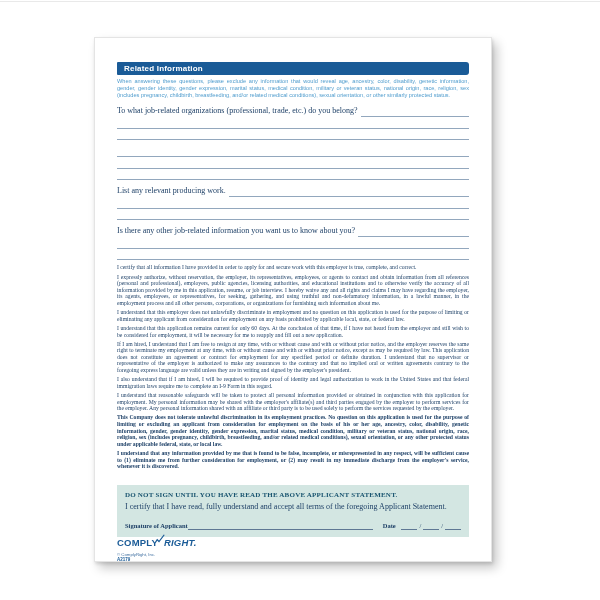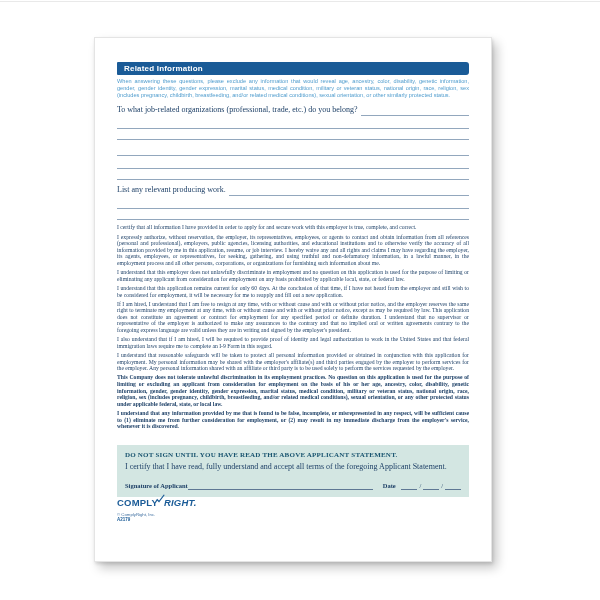--- a/index.html
+++ b/index.html
@@ -17,21 +17,21 @@
   .section-bar{
     background:#1a5b97;color:#ffffff;border-radius:1px 3px 3px 1px;
     font-family:"Liberation Sans", sans-serif;font-weight:bold;font-size:8px;
     line-height:13px;height:13px;padding-left:7px;letter-spacing:.2px;
   }
   .intro{
     margin:3px 0 6px 0;color:#4f9ccd;font-family:"Liberation Sans", sans-serif;
     font-size:5.6px;line-height:6.8px;text-align:justify;
   }
   .question{margin-bottom:4px;}
-  .q-row{display:flex;align-items:flex-start;height:13px;color:#1d3f66;font-size:8px;line-height:12px;}
+  .q-row{display:flex;align-items:center;height:13px;color:#1d3f66;font-size:8px;line-height:12px;}
   .q-label{white-space:nowrap;padding-right:3px;}
   .inline-line{flex:1 1 auto;border-bottom:1px solid #92a7bd;height:11px;}
   .answer-line{height:10.5px;border-bottom:1px solid #92a7bd;}
   .statement-bar{margin-top:3px;margin-bottom:4px;}
   .legal{
     margin:0 0 2.6px 0;color:#23456b;font-size:5.7px;line-height:6.6px;text-align:justify;
   }
   .legal.bold{font-weight:bold;}
   .sign-box{
     margin-top:15px;background:#d3e6e2;padding:6px 8px 7px 8px;
@@ -90,20 +90,28 @@
 
   <div class="question">
     <div class="q-row">
       <span class="q-label">List any relevant producing work.</span>
       <span class="inline-line"></span>
     </div>
     <div class="answer-line"></div>
     <div class="answer-line"></div>
   </div>
 
+  <div class="question">
+    <div class="q-row">
+      <span class="q-label">Is there any other job-related information you want us to know about you?</span>
+      <span class="inline-line"></span>
+    </div>
+    <div class="answer-line"></div>
+    <div class="answer-line"></div>
+  </div>
 
 
   <p class="legal">I certify that all information I have provided in order to apply for and secure work with this employer is true, complete, and correct.</p>
   <p class="legal">I expressly authorize, without reservation, the employer, its representatives, employees, or agents to contact and obtain information from all references (personal and professional), employers, public agencies, licensing authorities, and educational institutions and to otherwise verify the accuracy of all information provided by me in this application, resume, or job interview. I hereby waive any and all rights and claims I may have regarding the employer, its agents, employees, or representatives, for seeking, gathering, and using truthful and non-defamatory information, in a lawful manner, in the employment process and all other persons, corporations, or organizations for furnishing such information about me.</p>
   <p class="legal">I understand that this employer does not unlawfully discriminate in employment and no question on this application is used for the purpose of limiting or eliminating any applicant from consideration for employment on any basis prohibited by applicable local, state, or federal law.</p>
   <p class="legal">I understand that this application remains current for only 60 days. At the conclusion of that time, if I have not heard from the employer and still wish to be considered for employment, it will be necessary for me to reapply and fill out a new application.</p>
   <p class="legal">If I am hired, I understand that I am free to resign at any time, with or without cause and with or without prior notice, and the employer reserves the same right to terminate my employment at any time, with or without cause and with or without prior notice, except as may be required by law. This application does not constitute an agreement or contract for employment for any specified period or definite duration. I understand that no supervisor or representative of the employer is authorized to make any assurances to the contrary and that no implied oral or written agreements contrary to the foregoing express language are valid unless they are in writing and signed by the employer's president.</p>
   <p class="legal">I also understand that if I am hired, I will be required to provide proof of identity and legal authorization to work in the United States and that federal immigration laws require me to complete an I-9 Form in this regard.</p>
   <p class="legal">I understand that reasonable safeguards will be taken to protect all personal information provided or obtained in conjunction with this application for employment. My personal information may be shared with the employer's affiliate(s) and third parties engaged by the employer to perform services for the employer. Any personal information shared with an affiliate or third party is to be used solely to perform the services requested by the employer.</p>
   <p class="legal bold">This Company does not tolerate unlawful discrimination in its employment practices. No question on this application is used for the purpose of limiting or excluding an applicant from consideration for employment on the basis of his or her age, ancestry, color, disability, genetic information, gender, gender identity, gender expression, marital status, medical condition, military or veteran status, national origin, race, religion, sex (includes pregnancy, childbirth, breastfeeding, and/or related medical conditions), sexual orientation, or any other protected status under applicable federal, state, or local law.</p>

